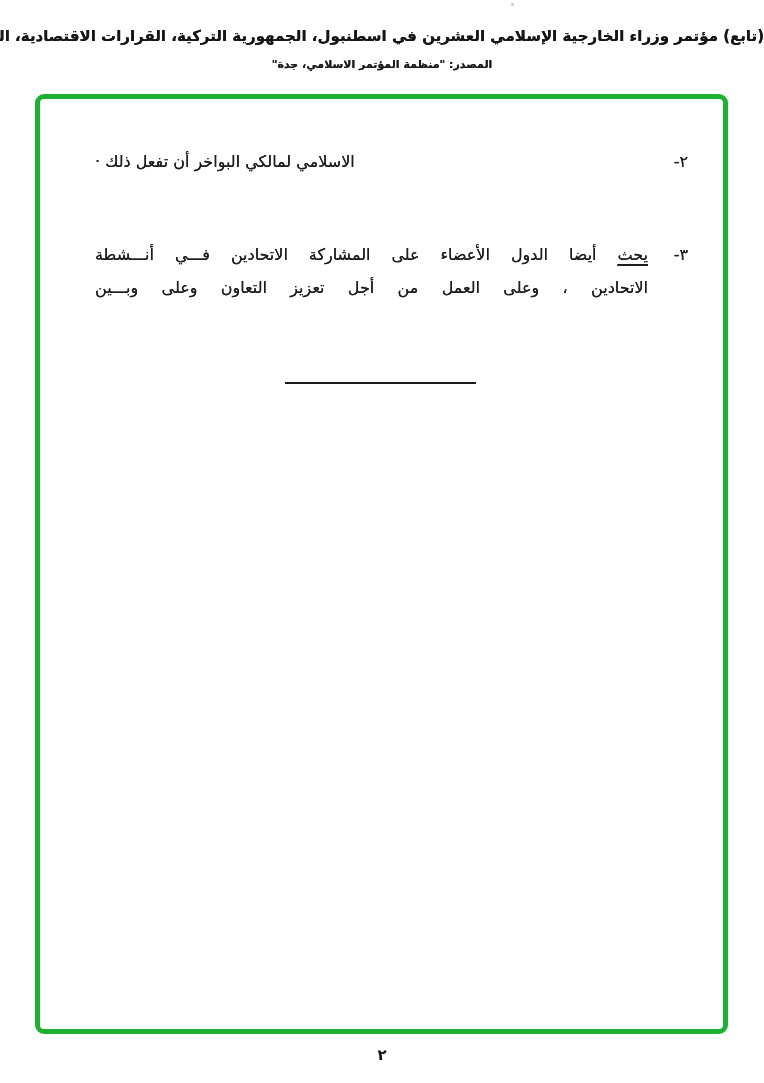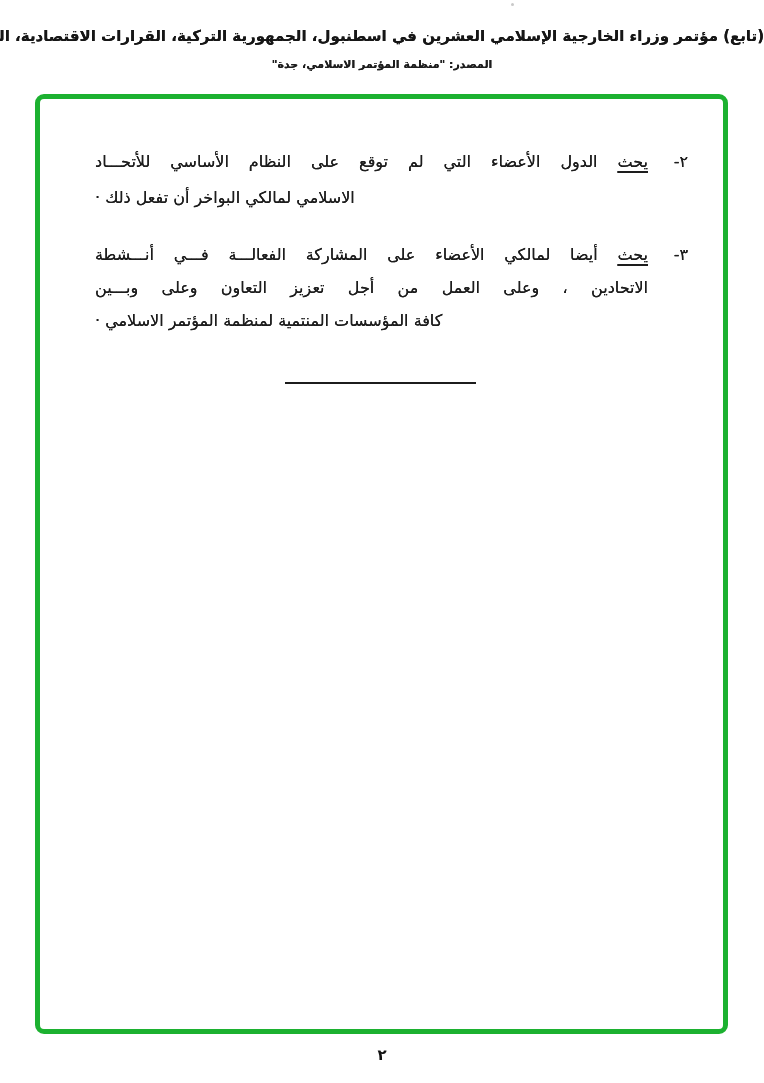--- a/index.html
+++ b/index.html
@@ -96,31 +96,29 @@
 
   <div class="hdr-line1">(تابع) مؤتمر وزراء الخارجية الإسلامي العشرين في اسطنبول، الجمهورية التركية، القرارات الاقتصادية، القرار الرقم ٢٠/١٣-أق</div>
 
   <div class="hdr-line2">المصدر: "منظمة المؤتمر الاسلامي، جدة"</div>
 
   <div class="green-frame"></div>
 
   <div class="para para-2">
     <div class="para-num">٢-</div>
     <div class="para-text">
-      <div class="line justified"><span class="underlined">يحث</span><span> الدول الأعضاء التي لم توقع على النظام الأساسي للأتحـــاد</span></div>
       <div class="line lastline">الاسلامي لمالكي البواخر أن تفعل ذلك ·</div>
     </div>
   </div>
 
   <div class="para para-3">
     <div class="para-num">٣-</div>
     <div class="para-text">
-      <div class="line justified"><span class="underlined">يحث</span><span> أيضا لمالكي الأعضاء على المشاركة الفعالـــة فـــي أنـــشطة</span></div>
+      <div class="line justified"><span class="underlined">يحث</span><span> أيضا الدول الأعضاء على المشاركة الاتحادين فـــي أنـــشطة</span></div>
       <div class="line justified">الاتحادين ، وعلى العمل من أجل تعزيز التعاون وعلى وبـــين</div>
-      <div class="line lastline">كافة المؤسسات المنتمية لمنظمة المؤتمر الاسلامي ·</div>
     </div>
   </div>
 
   <div class="separator"></div>
 
   <div class="page-number">٢</div>
 
 </div>
 
 </body></html>

